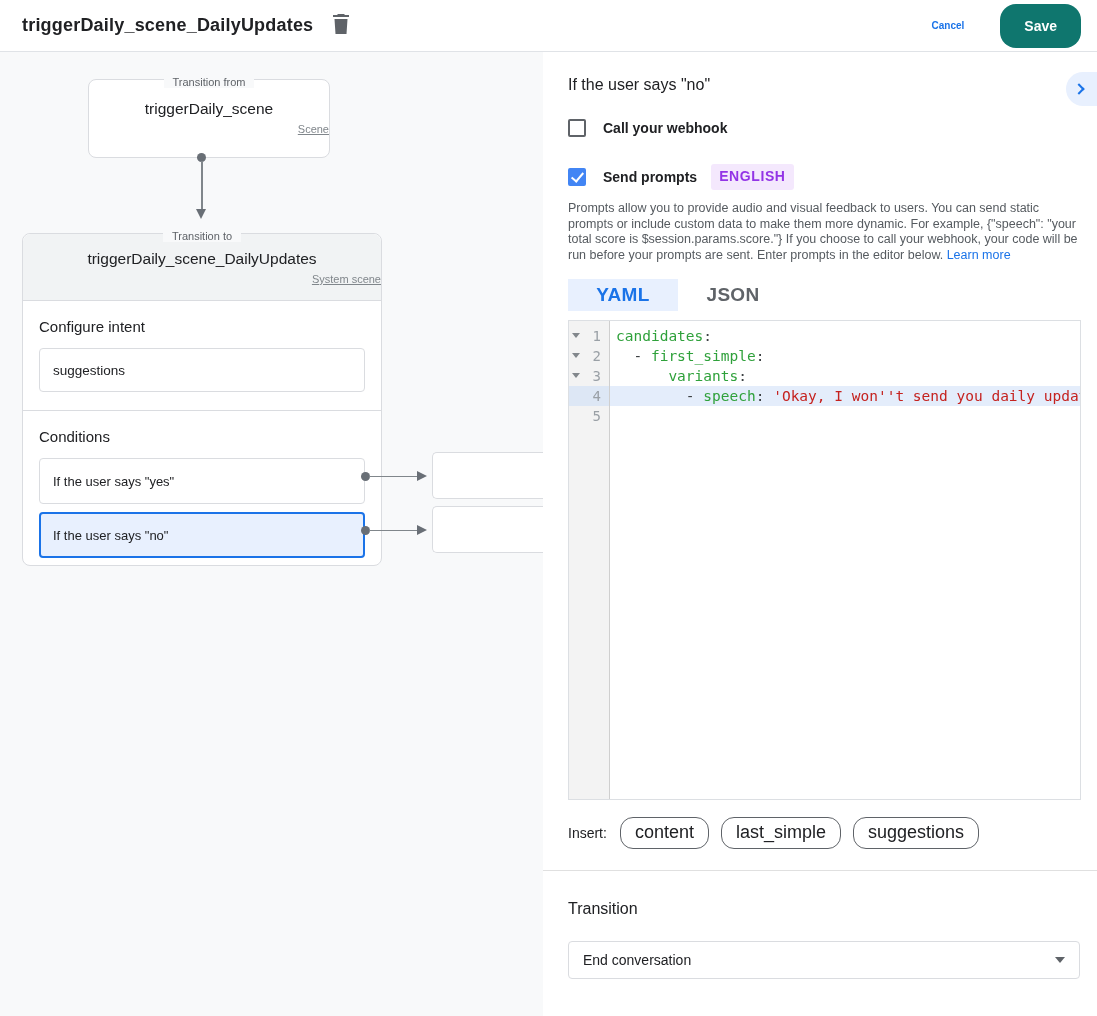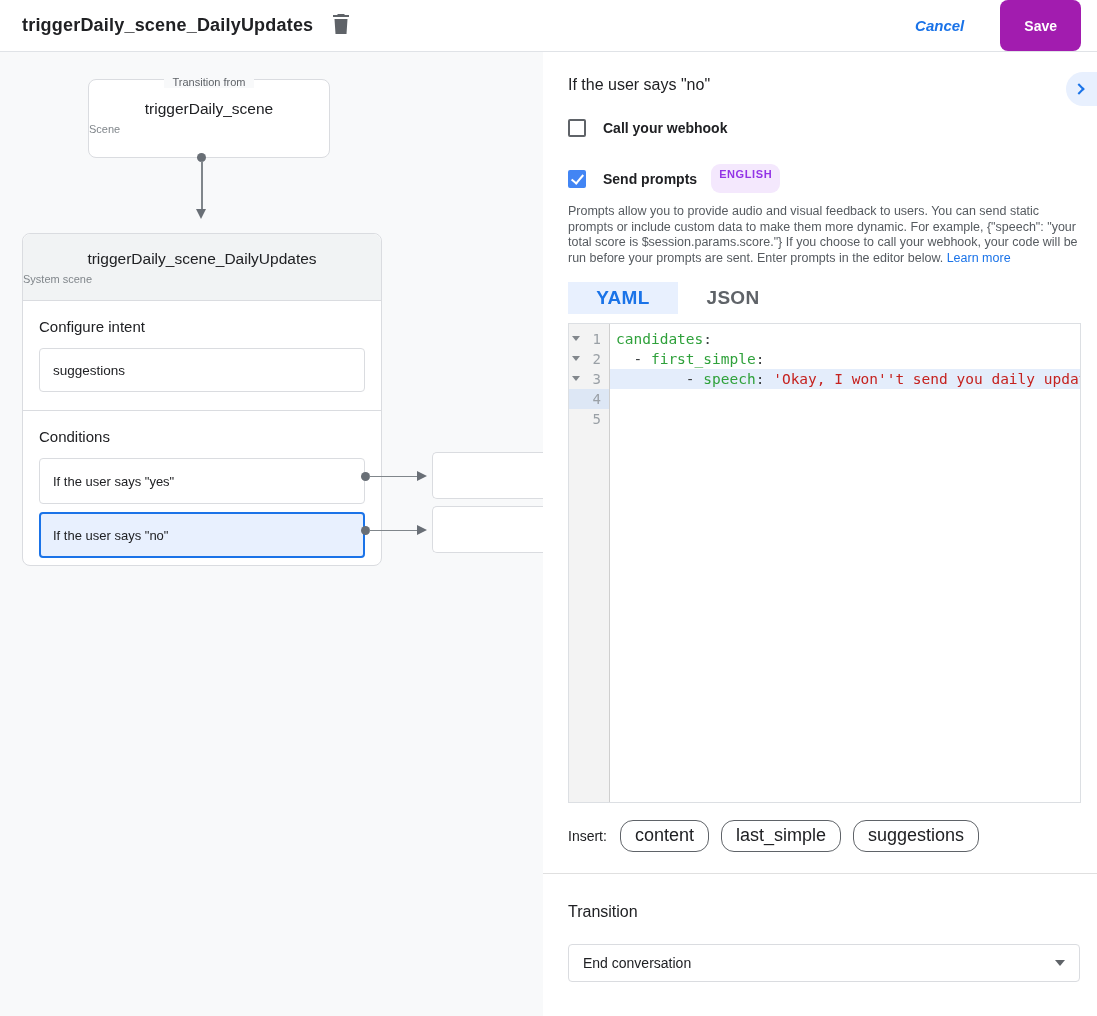--- a/index.html
+++ b/index.html
@@ -15,26 +15,26 @@
   
   .topbar {
     position: absolute; top: 0; left: 0; right: 0; height: 52px;
     background: #fff; border-bottom: 1px solid #e0e3e7;
     display: flex; align-items: center; padding: 0 16px 0 22px;
   }
   .topbar-title { font-size: 18px; font-weight: 600; color: #202124; letter-spacing: .2px; }
   .trash-btn { margin-left: 18px; border: none; background: transparent; cursor: pointer; display: flex; align-items: center; }
   .topbar-spacer { flex: 1; }
   .cancel-btn {
-    background: transparent; border: none; color: #1a73e8; font-size: 15px; font-weight: bold;
-    padding: 8px 16px; margin-right: 20px; cursor: pointer; font-family: inherit; font-style: italic;
+    background: transparent; border: none; color: #1a73e8; font-size: 10px; font-weight: bold;
+    padding: 8px 16px; margin-right: 20px; cursor: pointer; font-family: inherit;
   }
   .save-btn {
-    background: #a21caf; border: none; color: #fff; font-size: 14px; font-weight: bold;
-    padding: 0 24px; height: 51px; border-radius: 8px; cursor: pointer; font-family: inherit;
+    background: #0f766e; border: none; color: #fff; font-size: 14px; font-weight: bold;
+    padding: 0 24px; height: 44px; border-radius: 16px; cursor: pointer; font-family: inherit;
   }
 
   
   .main { position: absolute; top: 52px; left: 0; right: 0; bottom: 0; }
 
   
   .canvas {
     position: absolute; top: 0; left: 0; width: 543px; height: 964px;
     background: #f8f9fa; overflow: hidden;
   }
@@ -43,21 +43,21 @@
   }
   .legend span {
     display: inline-block; background: #f8f9fa; padding: 0 9px;
     font-size: 11px; color: #5f6368;
   }
   .from-node {
     position: absolute; left: 80px; top: 27px; width: 242px; height: 79px;
     background: #fff; border: 1px solid #dadce0; border-radius: 8px; margin-left: 8px;
   }
   .from-node .node-title { text-align: center; margin-top: 20px; font-size: 15.5px; color: #202124; }
-  .node-subtitle { text-align: left; margin-top: 5px; font-size: 11px; color: #80868b; }
+  .node-subtitle { text-align: right; margin-top: 5px; font-size: 11px; color: #80868b; text-decoration: underline; }
 
   .v-connector { position: absolute; left: 197px; top: 101px; width: 9px; height: 66px; }
   .v-connector .dot { position: absolute; top: 0; left: 0; width: 9px; height: 9px; border-radius: 50%; background: #696f76; }
   .v-connector .line { position: absolute; top: 8px; left: 3.5px; width: 2px; height: 49px; background: #80868b; }
   .v-connector .head {
     position: absolute; top: 56px; left: -1px; width: 0; height: 0;
     border-left: 5.5px solid transparent; border-right: 5.5px solid transparent; border-top: 10px solid #696f76;
   }
 
   .to-card {
@@ -117,22 +117,22 @@
     width: 18px; height: 18px; border: 2px solid #5f6368; border-radius: 2px; background: #fff;
     flex: none; cursor: pointer; position: relative;
   }
   .checkbox.checked { background: #4285f4; border-color: #4285f4; }
   .checkbox.checked::after {
     content: ""; position: absolute; left: 4px; top: 0px; width: 5px; height: 10px;
     border-right: 2px solid #fff; border-bottom: 2px solid #fff; transform: rotate(40deg);
   }
   .check-label { margin-left: 17px; font-size: 14px; font-weight: bold; color: #202124; }
   .lang-badge {
-    margin-left: 14px; background: #f4e8fd; color: #9334e6; font-size: 11px; font-weight: bold;
-    letter-spacing: .6px; padding: 4px 8px 13px; border-radius: 9px;
+    margin-left: 14px; background: #f4e8fd; color: #9334e6; font-size: 14px; font-weight: bold;
+    letter-spacing: .6px; padding: 4px 8px 6px; border-radius: 3px;
   }
   .panel-desc { margin-top: 11px; font-size: 12.5px; line-height: 15.5px; color: #565b60; max-width: 533px; }
   .link { color: #1a73e8; text-decoration: none; cursor: pointer; }
 
   .tabs { display: flex; margin-top: 16px; }
   .tab {
     min-width: 110px; height: 32px; display: flex; align-items: center; justify-content: center;
     font-size: 19px; font-weight: bold; color: #5f6368; cursor: pointer; background: transparent; border: none;
     font-family: inherit; letter-spacing: .3px;
   }
@@ -214,20 +214,21 @@
         <div class="node-subtitle">Scene</div>
       </div>
 
       <div class="v-connector">
         <div class="dot"></div>
         <div class="line"></div>
         <div class="head"></div>
       </div>
 
       <div class="to-card">
+        <div class="legend"><span>Transition to</span></div>
         <div class="to-card-header">
           <div class="node-title">triggerDaily_scene_DailyUpdates</div>
           <div class="node-subtitle">System scene</div>
         </div>
         <div class="to-card-body">
           <div class="section-label">Configure intent</div>
           <div class="intent-box">suggestions</div>
           <div class="card-divider"></div>
           <div class="section-label">Conditions</div>
           <div class="cond-row">If the user says "yes"</div>
@@ -278,20 +279,21 @@
         <div class="gutter" id="editor-gutter">
             <div class="gutter-cell"><span class="fold-arrow"></span>1</div>
             <div class="gutter-cell"><span class="fold-arrow"></span>2</div>
             <div class="gutter-cell"><span class="fold-arrow"></span>3</div>
             <div class="gutter-cell hl">4</div>
             <div class="gutter-cell">5</div>
           </div>
         <div class="code-area" id="editor-code">
             <div class="code-line"><span class="seg-key">candidates</span><span class="seg-plain">:</span></div>
             <div class="code-line"><span class="seg-plain">  - </span><span class="seg-key">first_simple</span><span class="seg-plain">:</span></div>
+            <div class="code-line"><span class="seg-plain">      </span><span class="seg-key">variants</span><span class="seg-plain">:</span></div>
             <div class="code-line hl"><span class="seg-plain">        - </span><span class="seg-key">speech</span><span class="seg-plain">: </span><span class="seg-string">'Okay, I won''t send you daily updates.'</span></div>
             <div class="code-line"></div>
           </div>
       </div>
 
       <div class="insert-row">
         <span class="insert-label">Insert:</span>
         <button class="chip">content</button>
         <button class="chip">last_simple</button>
         <button class="chip">suggestions</button>

